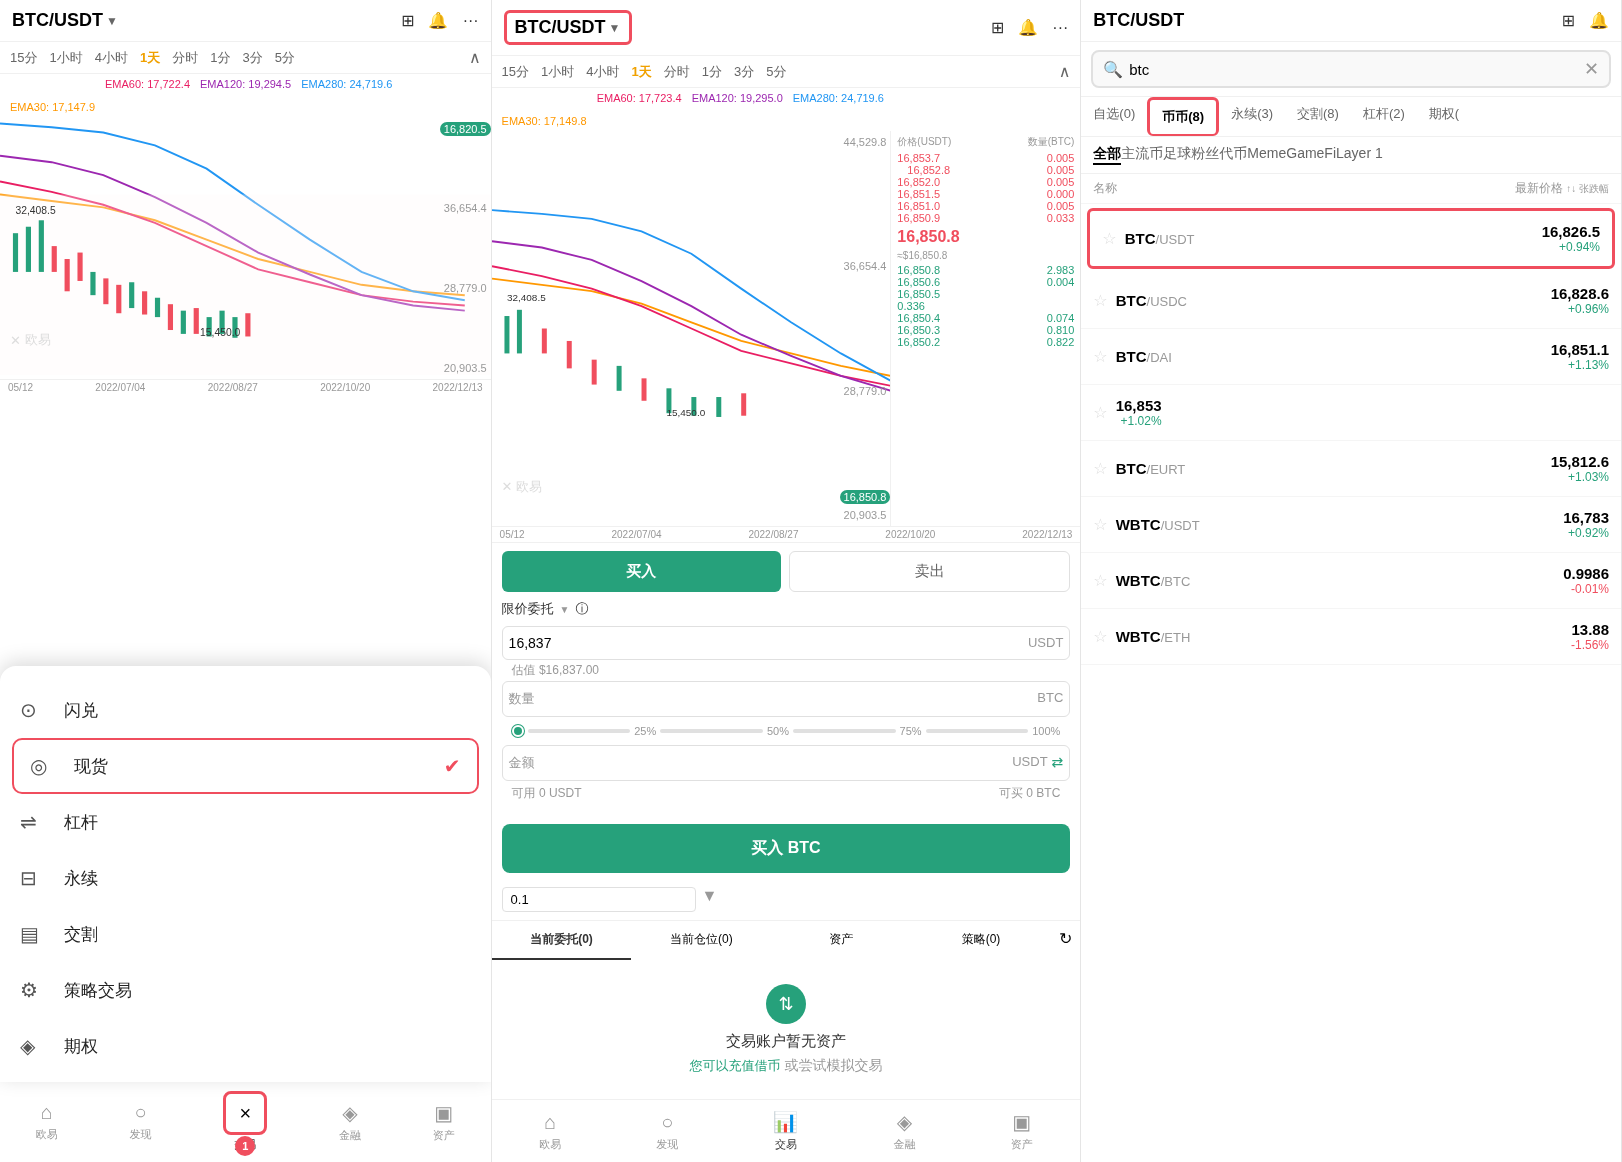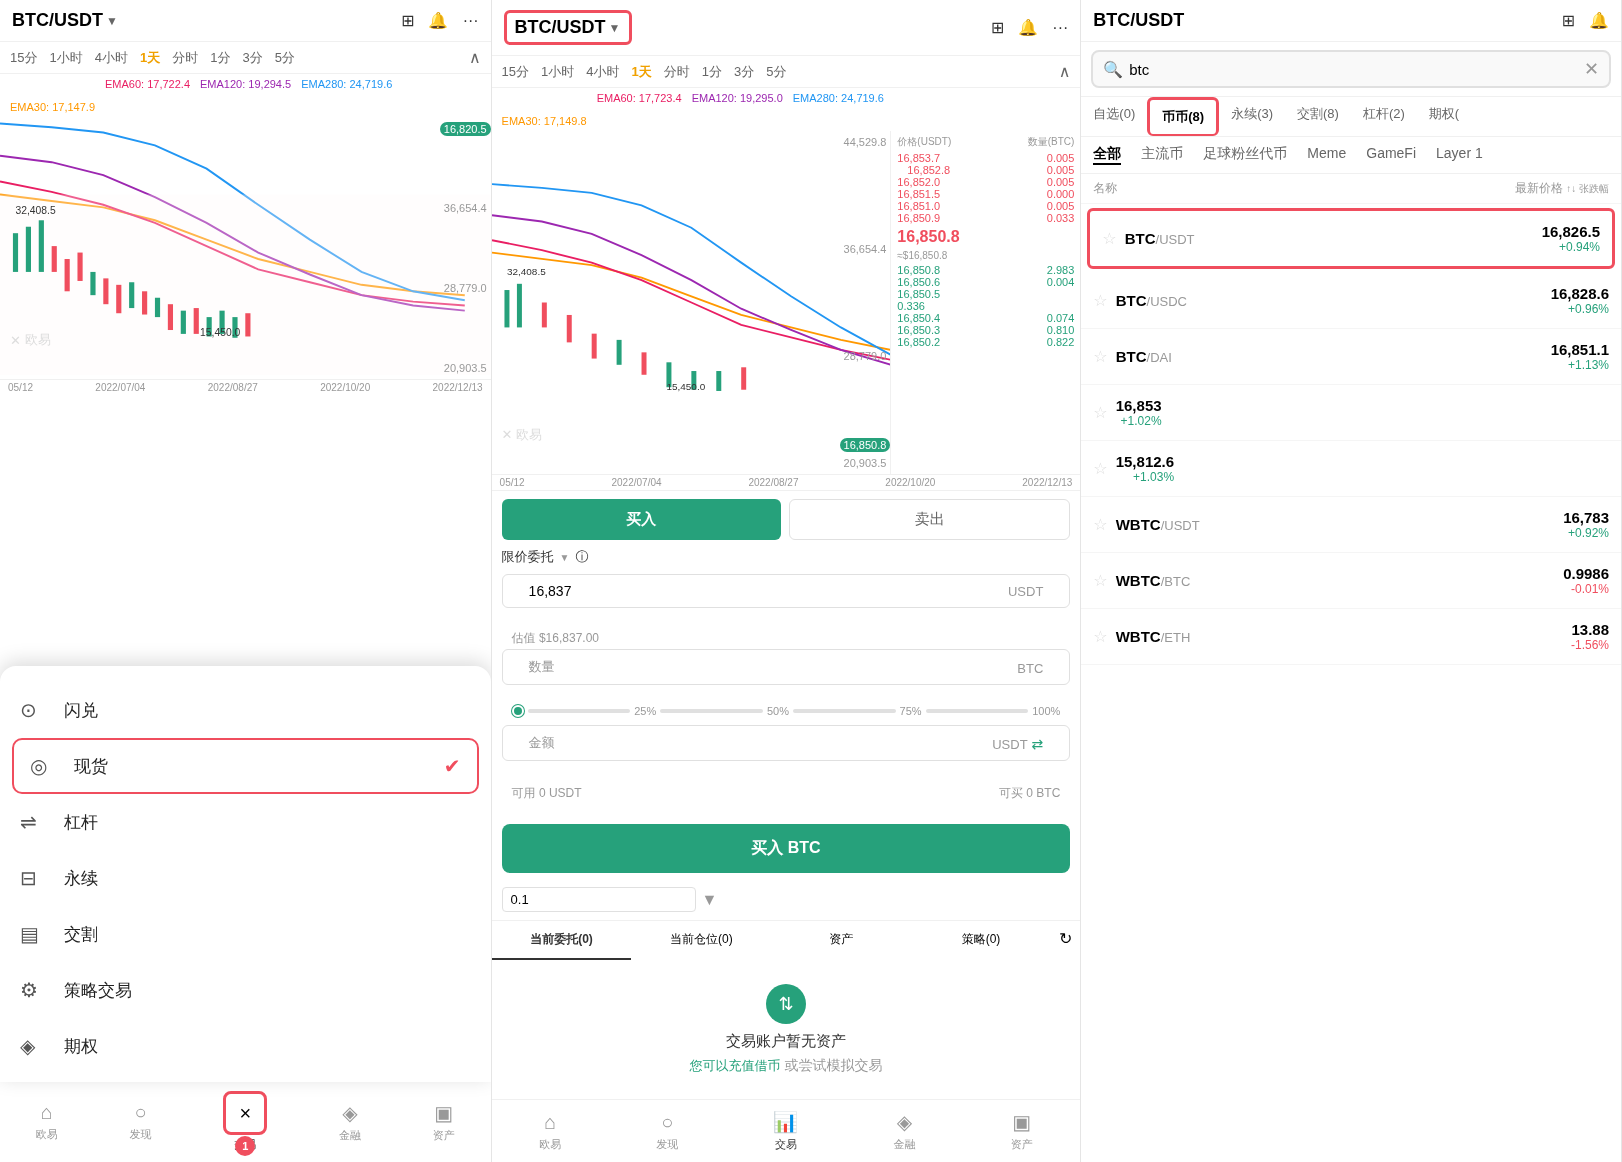--- a/index.html
+++ b/index.html
@@ -276,25 +276,25 @@
 
     
     .red-outline {
       border: 3px solid #f04e5e;
       border-radius: 8px;
     }
 
     
     .input-row {
       display: flex;
-      align-items: flex-end;
+      align-items: flex-start;
       border: 1px solid #e0e0e0;
       border-radius: 6px;
-      margin-bottom: 20px;
-      padding: 8px 26px;
+      margin-bottom: 0;
+      padding: 8px 6px;
       font-size: 14px;
     }
     .input-row input {
       flex: 1;
       border: none;
       outline: none;
       font-size: 14px;
     }
     .input-label { color: #999; font-size: 13px; }
 
@@ -401,21 +401,20 @@
     }
     .cat-tab.active {
       color: #000;
       font-weight: 700;
       border-bottom: 2px solid #f04e5e;
     }
 
     
     .sub-cat-row {
       display: flex;
-      gap: 20px;
       padding: 8px 12px;
       border-bottom: 1px solid #f0f0f0;
       font-size: 14px;
     }
     .sub-cat { cursor: pointer; color: #666; }
     .sub-cat.active { color: #000; font-weight: 600; border-bottom: 2px solid #000; }
 
     
     .table-header {
       display: flex;
@@ -503,21 +502,20 @@
       border: none;
       border-radius: 8px;
       padding: 14px;
       font-size: 16px;
       font-weight: 600;
       cursor: pointer;
     }
 
     .leverage-row {
       display: flex;
-      align-items: center;
       gap: 6px;
       padding: 4px 10px 8px;
     }
     .leverage-select {
       border: 1px solid #e0e0e0;
       border-radius: 4px;
       padding: 4px 8px;
       font-size: 13px;
     }
 
@@ -1053,20 +1051,25 @@
   <div class="coin-row">
     <span class="star-icon">☆</span>
     <div class="coin-price">
       <div class="price-val">16,853</div>
       <div class="price-change up">+1.02%</div>
     </div>
   </div>
 
   <div class="coin-row">
     <span class="star-icon">☆</span>
+    <div class="coin-name-wrap">
+      <span class="coin-name">
+        <span class="base">BTC</span><span class="quote">/EURT</span>
+      </span>
+    </div>
     <div class="coin-price">
       <div class="price-val">15,812.6</div>
       <div class="price-change up">+1.03%</div>
     </div>
   </div>
 
   <div class="coin-row">
     <span class="star-icon">☆</span>
     <div class="coin-name-wrap">
       <span class="coin-name">

